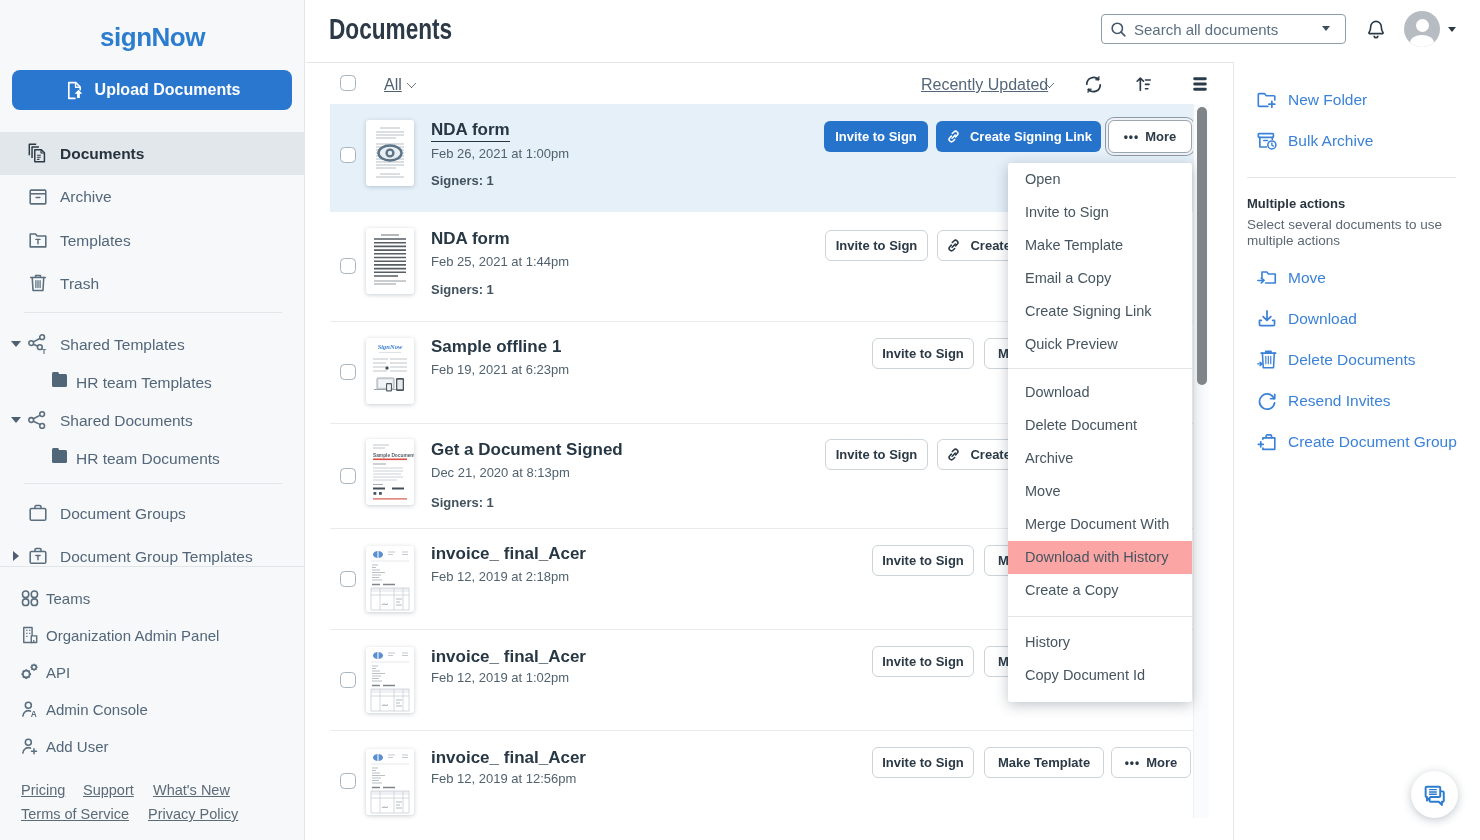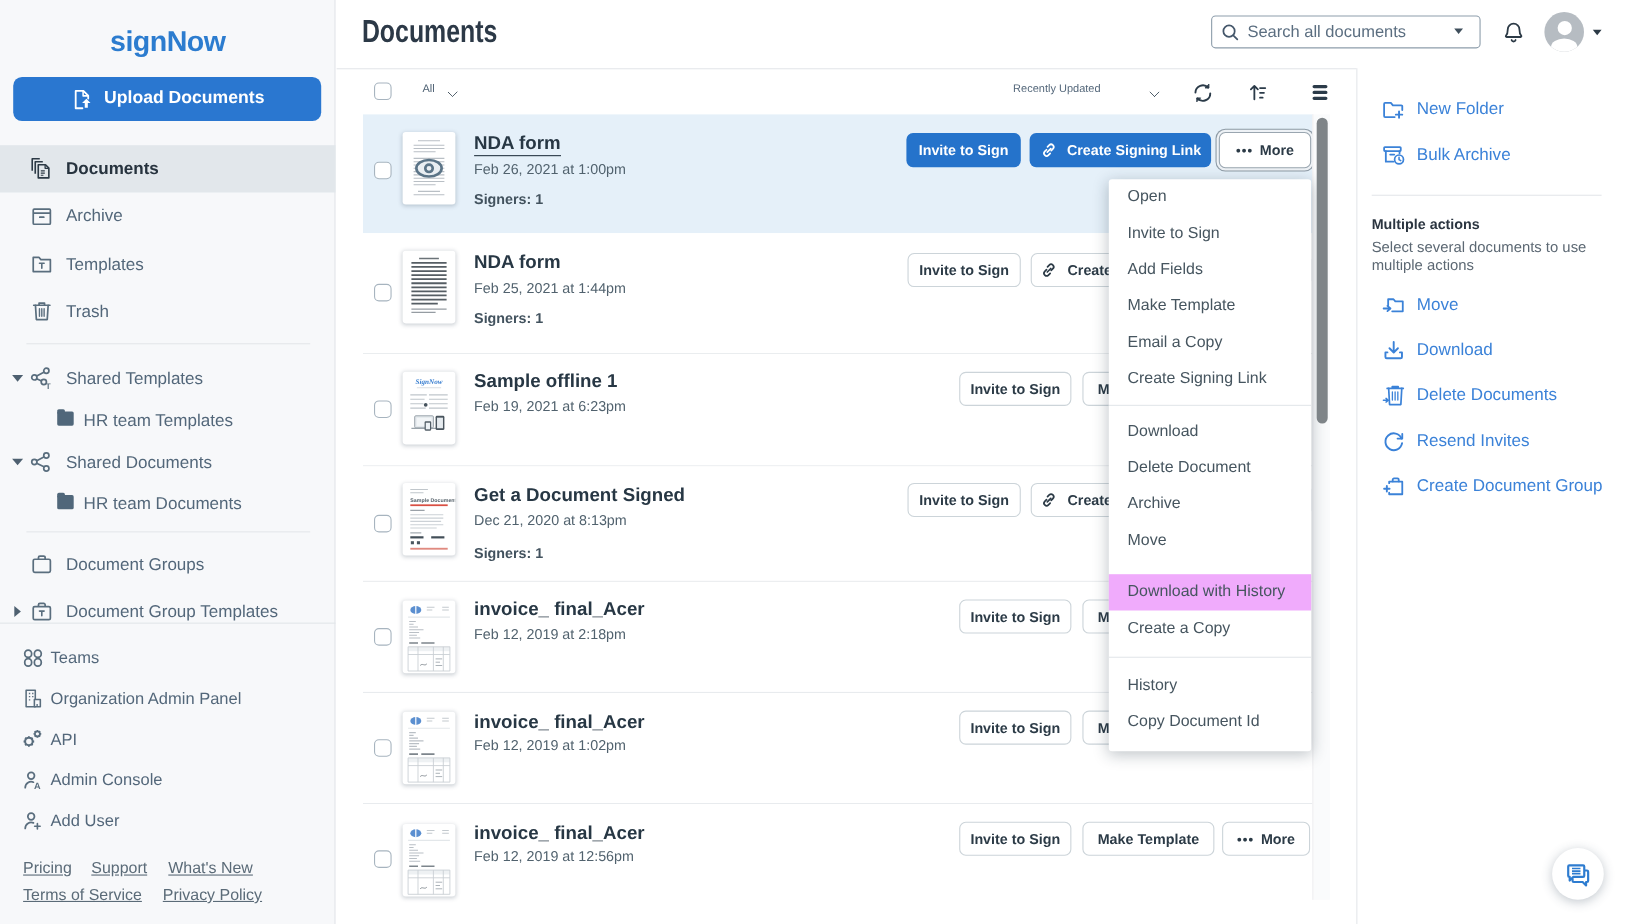--- a/index.html
+++ b/index.html
@@ -33,21 +33,21 @@
 #hdr-border { position:absolute; left:306px; top:62px; width:927px; border-top:1px solid #e4e7ea; }
 #vdiv { position:absolute; left:1233px; top:62px; width:1px; height:778px; background:#e4e7ea; }
 #h1 { position:absolute; left:329px; top:13px; font-size:29px; font-weight:700; color:#2c3947; transform:scaleX(0.78); transform-origin:0 0; }
 #search { position:absolute; left:1101px; top:14px; width:245px; height:30px;
   border:1px solid #8d9dab; border-radius:4px; background:#fff; }
 #search .ph { position:absolute; left:32px; top:6px; font-size:15px; color:#5b6e80; }
 
 
 .cbx { position:absolute; width:16px; height:16px; border:1.5px solid #a7b4bf;
   border-radius:4.5px; background:#fff; }
-.tbtxt { position:absolute; font-size:10px; color:#4e6173; }
+.tbtxt { position:absolute; font-size:16px; color:#4e6173;text-decoration:underline; }
 .chev { position:absolute; width:7px; height:7px; border-right:1.8px solid #3f4f5c;
   border-bottom:1.8px solid #3f4f5c; transform:rotate(45deg); border-radius:1px; }
 
 
 .row { position:absolute; left:330px; width:864px; background:#fff; }
 .row.sel { background:#e5f0f9; }
 .rsep { border-bottom:1px solid #e8ebee; }
 .thumb { position:absolute; left:36px; width:48px; height:66px; background:#fff;
   border-radius:3px; box-shadow:0 1px 4px rgba(40,60,80,0.25); overflow:hidden; }
 .rtitle { position:absolute; left:101px; font-size:17px; font-weight:700; color:#273744; }
@@ -56,21 +56,21 @@
 .btn { position:absolute; height:31px; border-radius:6px; font-size:13px; font-weight:700;
   display:flex; align-items:center; justify-content:center; gap:8px; }
 .btn.fill { background:#2573cb; color:#fff; }
 .btn.line { background:#fff; border:1px solid #ccd4d9; color:#2b3a46; }
 
 
 #menu { position:absolute; left:1008px; top:163px; width:184px; background:#fff; z-index:40;
   border-radius:3px; box-shadow:0 3px 14px rgba(30,45,60,0.28); padding:0; }
 .mi { height:33px; line-height:33px; padding-left:17px; font-size:14.5px; color:#46555f;
   white-space:nowrap; }
-.mi.hl { background:#f0abfc;margin-top:14px; }
+.mi.hl { background:#fca5a5; }
 .mdiv { border-top:1px solid #e3e7ea; margin:7px 0; }
 .mdiv2 { border-top:1px solid #e3e7ea; margin:9px 0; }
 
 
 #sbtrack { position:absolute; left:1193px; top:104px; width:16px; height:714px;
   background:#fafbfc; border-left:1px solid #efeff1; z-index:10; }
 #sbthumb { position:absolute; left:1197px; top:107px; width:10px; height:278px;
   background:#7e8488; border-radius:5px; z-index:50; }
 
 
@@ -567,29 +567,30 @@
     <path d="M14.5 7h6M14.5 12.5h4.5M14.5 18h3"></path>
   </svg>
 
   <svg style="position:absolute; left:1192px; top:76px;" width="16" height="16" viewBox="0 0 24 24" fill="none" stroke="#2b3b49" stroke-width="4.4" stroke-linecap="round">
     <path d="M4 4h16M4 12h16M4 20h16"></path>
   </svg>
 
   <div id="menu">
     <div class="mi">Open</div>
     <div class="mi">Invite to Sign</div>
-    <div class="mi">Add Fields</div>
     <div class="mi">Make Template</div>
     <div class="mi">Email a Copy</div>
     <div class="mi">Create Signing Link</div>
+    <div class="mi">Quick Preview</div>
     <div class="mdiv"></div>
     <div class="mi">Download</div>
     <div class="mi">Delete Document</div>
     <div class="mi">Archive</div>
     <div class="mi">Move</div>
+    <div class="mi">Merge Document With</div>
     <div class="mi hl">Download with History</div>
     <div class="mi">Create a Copy</div>
     <div class="mdiv2"></div>
     <div class="mi">History</div>
     <div class="mi">Copy Document Id</div>
     <div style="height:10px"></div>
   </div>
 
 </div>
 

